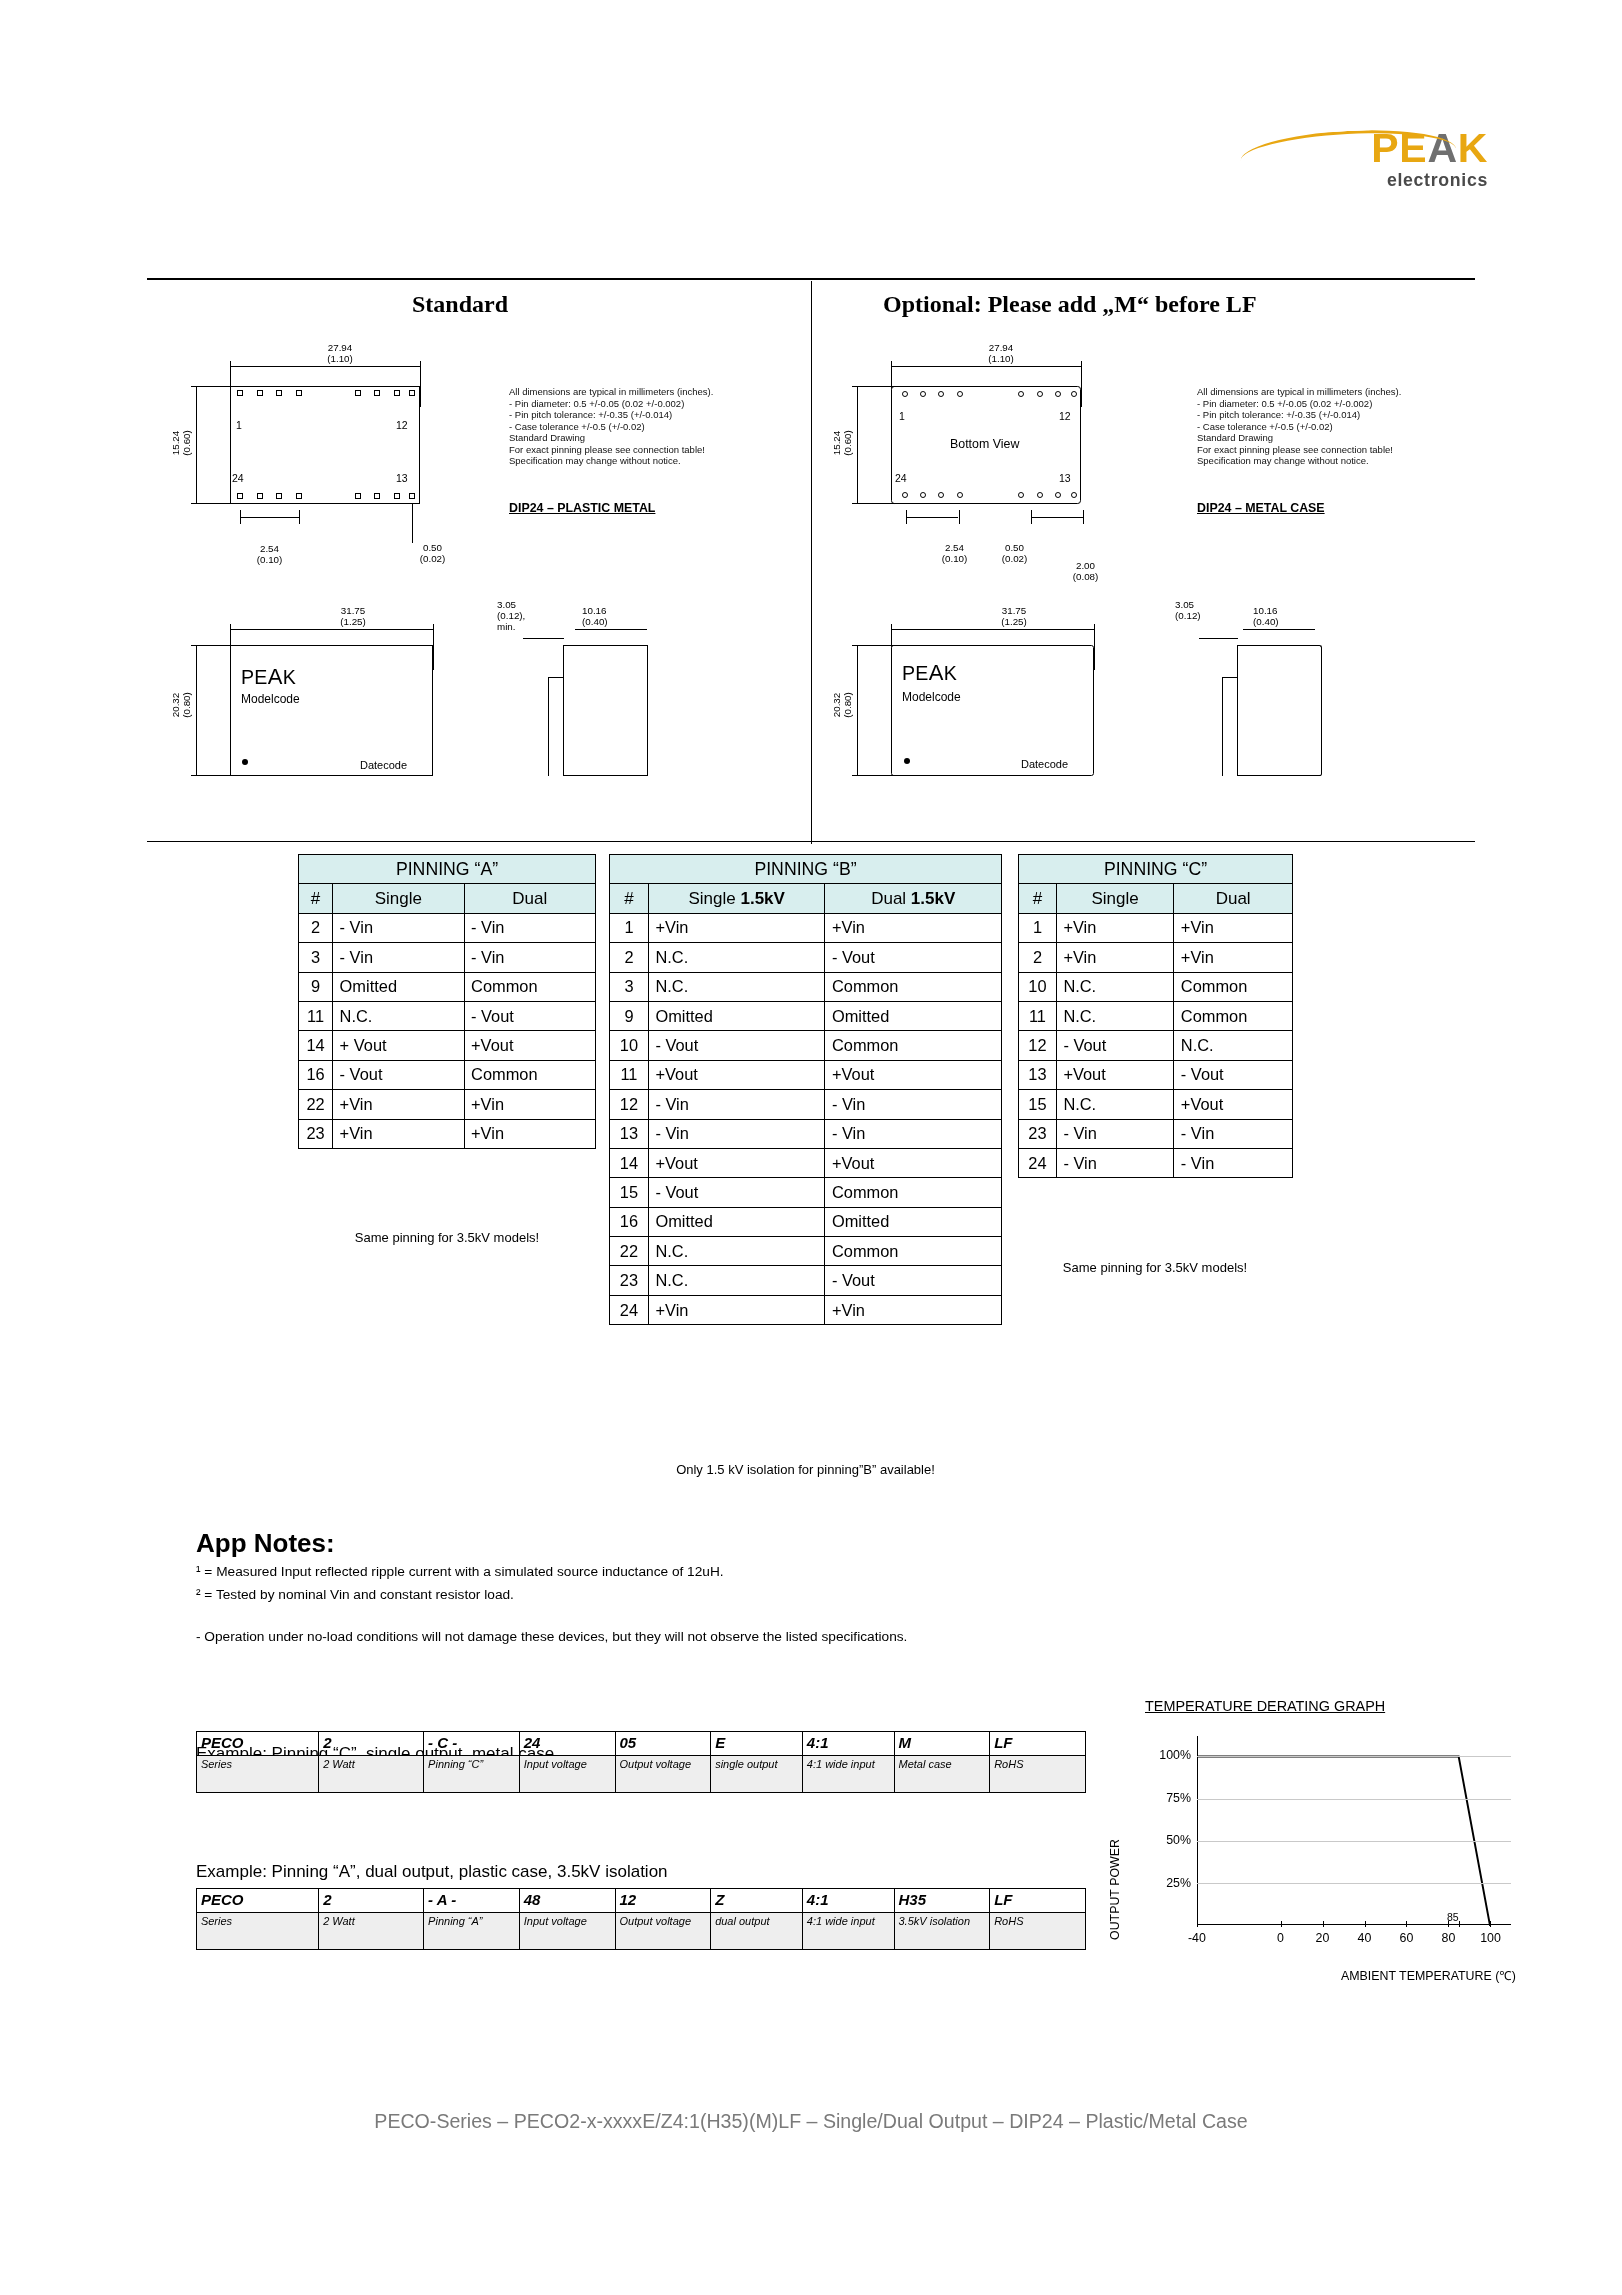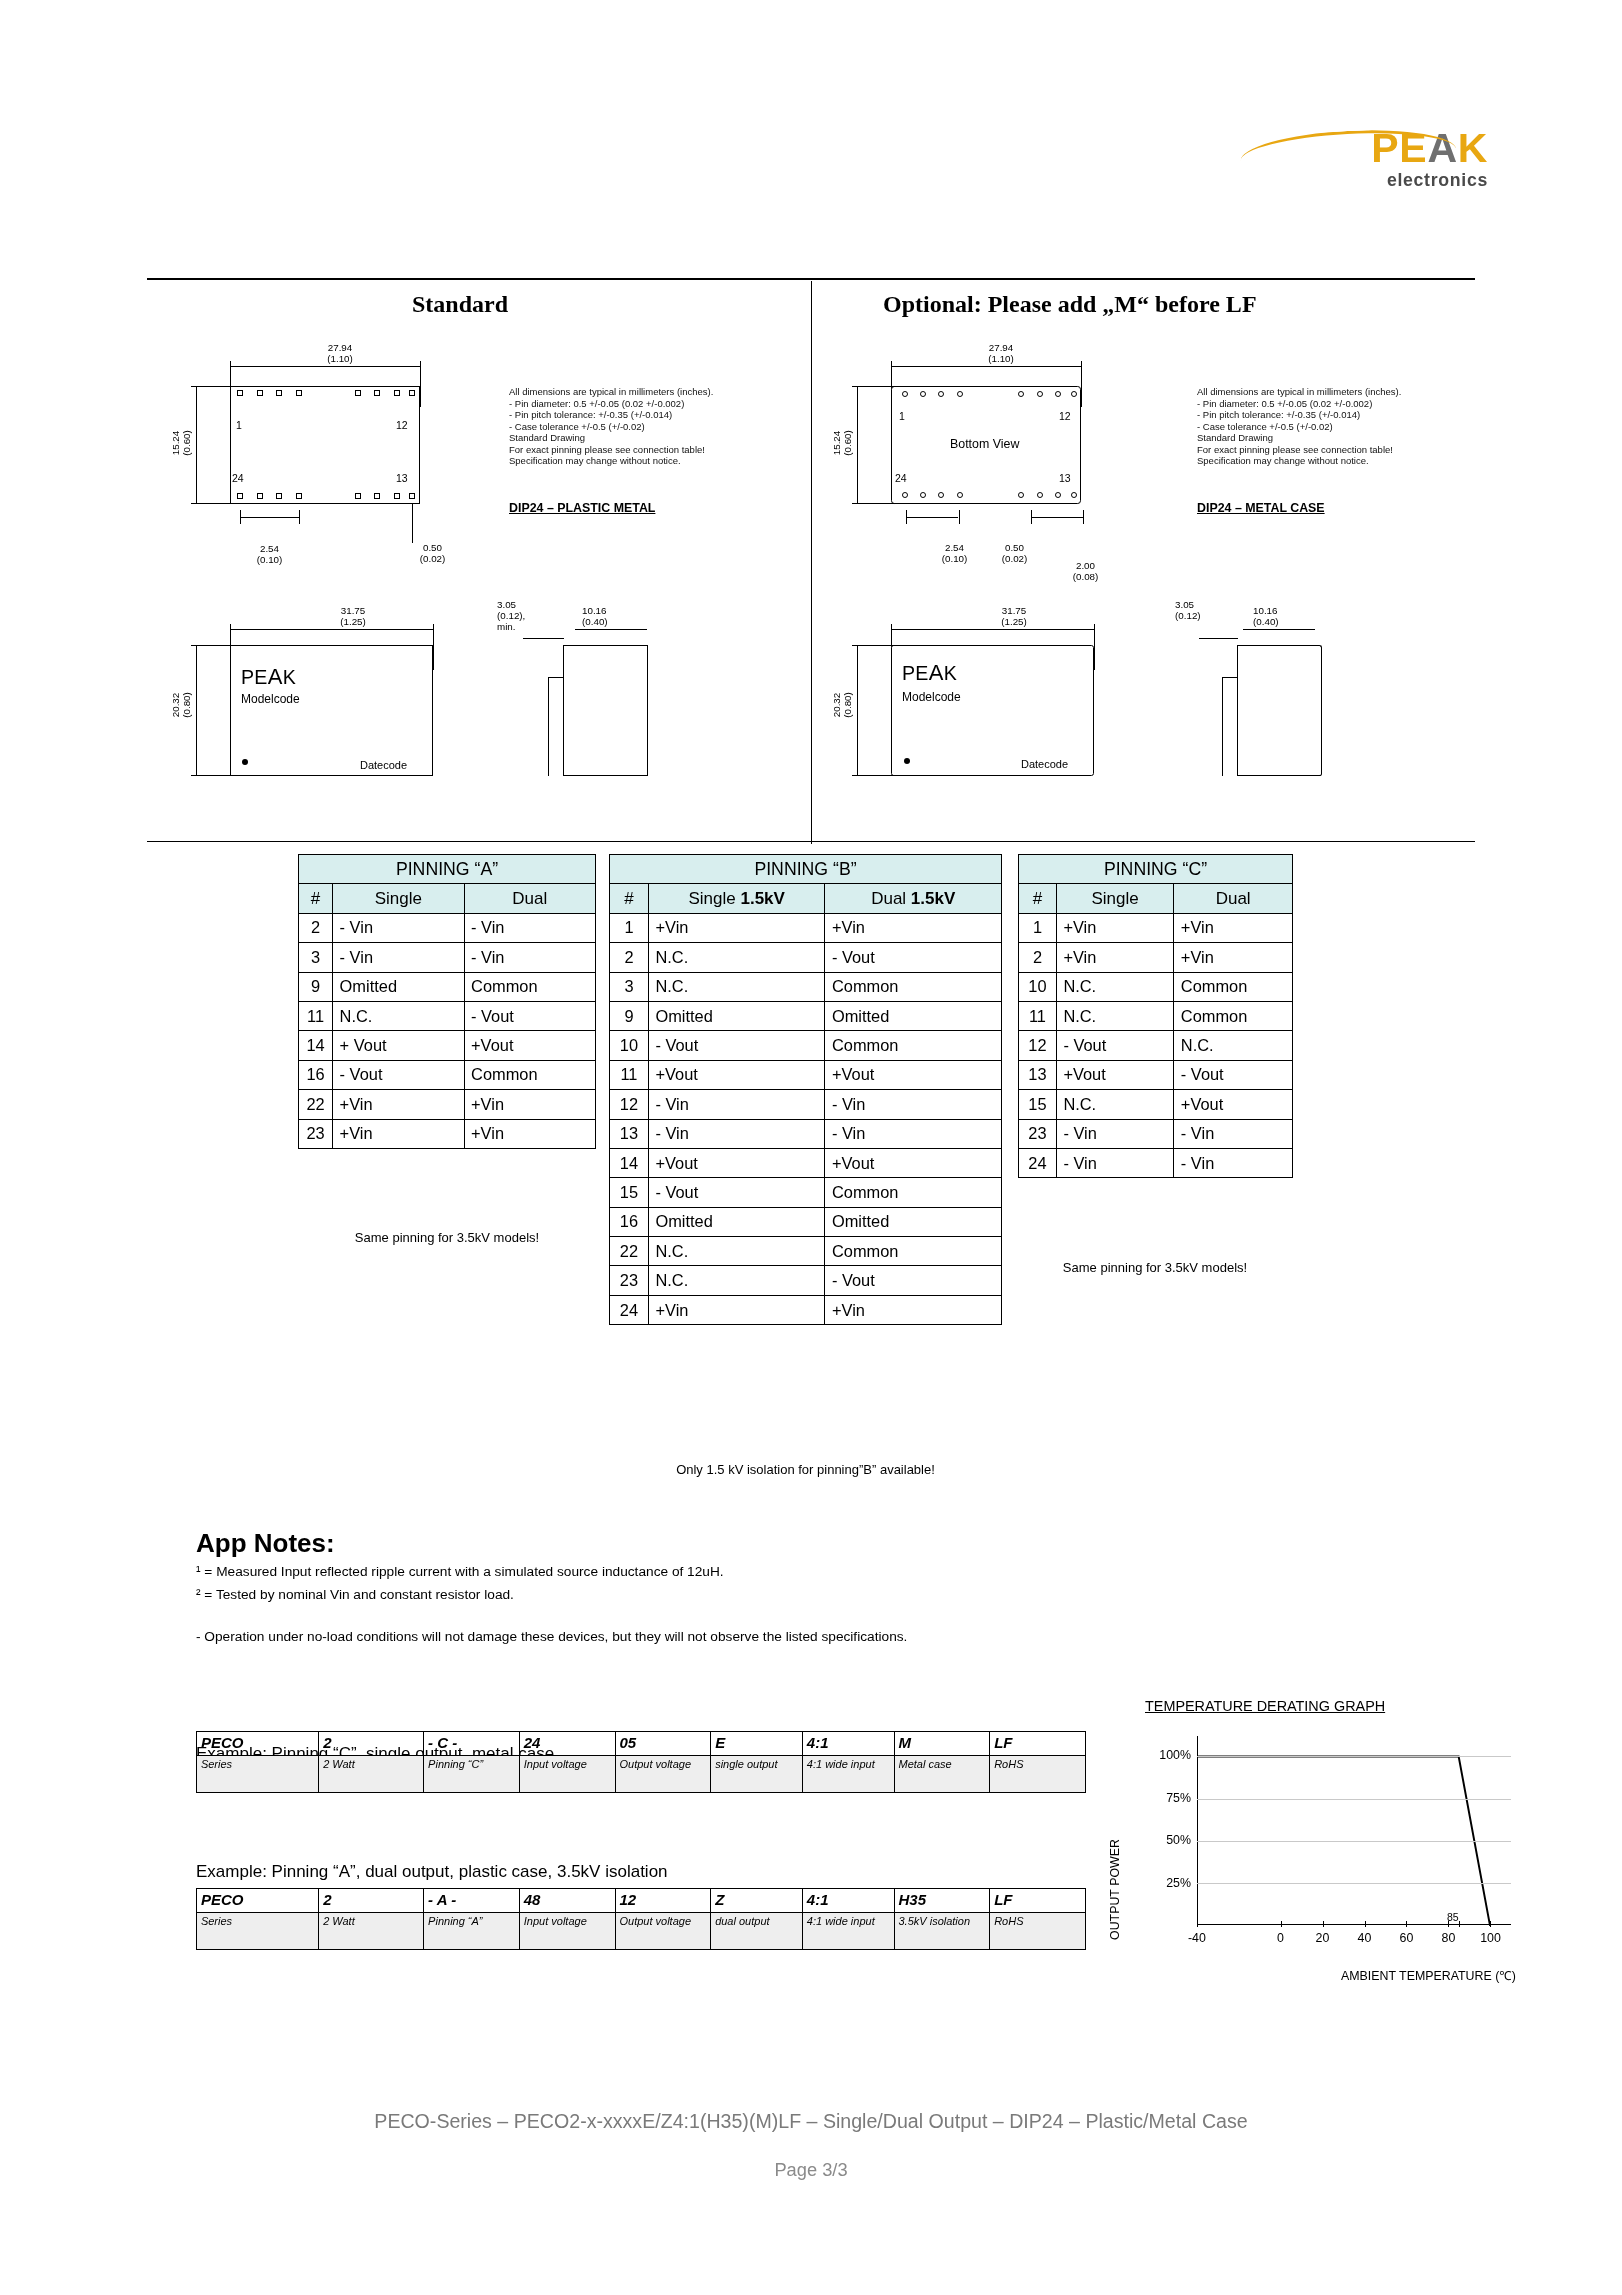--- a/index.html
+++ b/index.html
@@ -569,16 +569,15 @@
         <div class="axislbl" style="position: absolute; left: 232px; top: 195px; width: 39px; text-align: center;">80</div>
         <div class="axis" style="left: 293px; top: 185px; width: 1.3px; height: 6.5px;"></div>
         <div class="axislbl" style="position: absolute; left: 274px; top: 195px; width: 39px; text-align: center;">100</div>
         <div class="axislbl" style="position: absolute; font-size: 10.5px; left: 250px; top: 175px;">85</div>
         <div class="axis" style="left: 262px; top: 185px; width: 1.3px; height: 6.5px;"></div>
       </div>
     <div class="axislbl" style="left:242px;top:243px;">AMBIENT TEMPERATURE (℃)</div>
   </div>
 
   <div class="footer1" style="left:0;top:2110px;">PECO-Series – PECO2-x-xxxxE/Z4:1(H35)(M)LF – Single/Dual Output – DIP24 – Plastic/Metal Case</div>
-  <div class="footer3" style="left:0;top:2159px;">Page 3/3</div>
 
 </div>
 
 
 </body></html>

